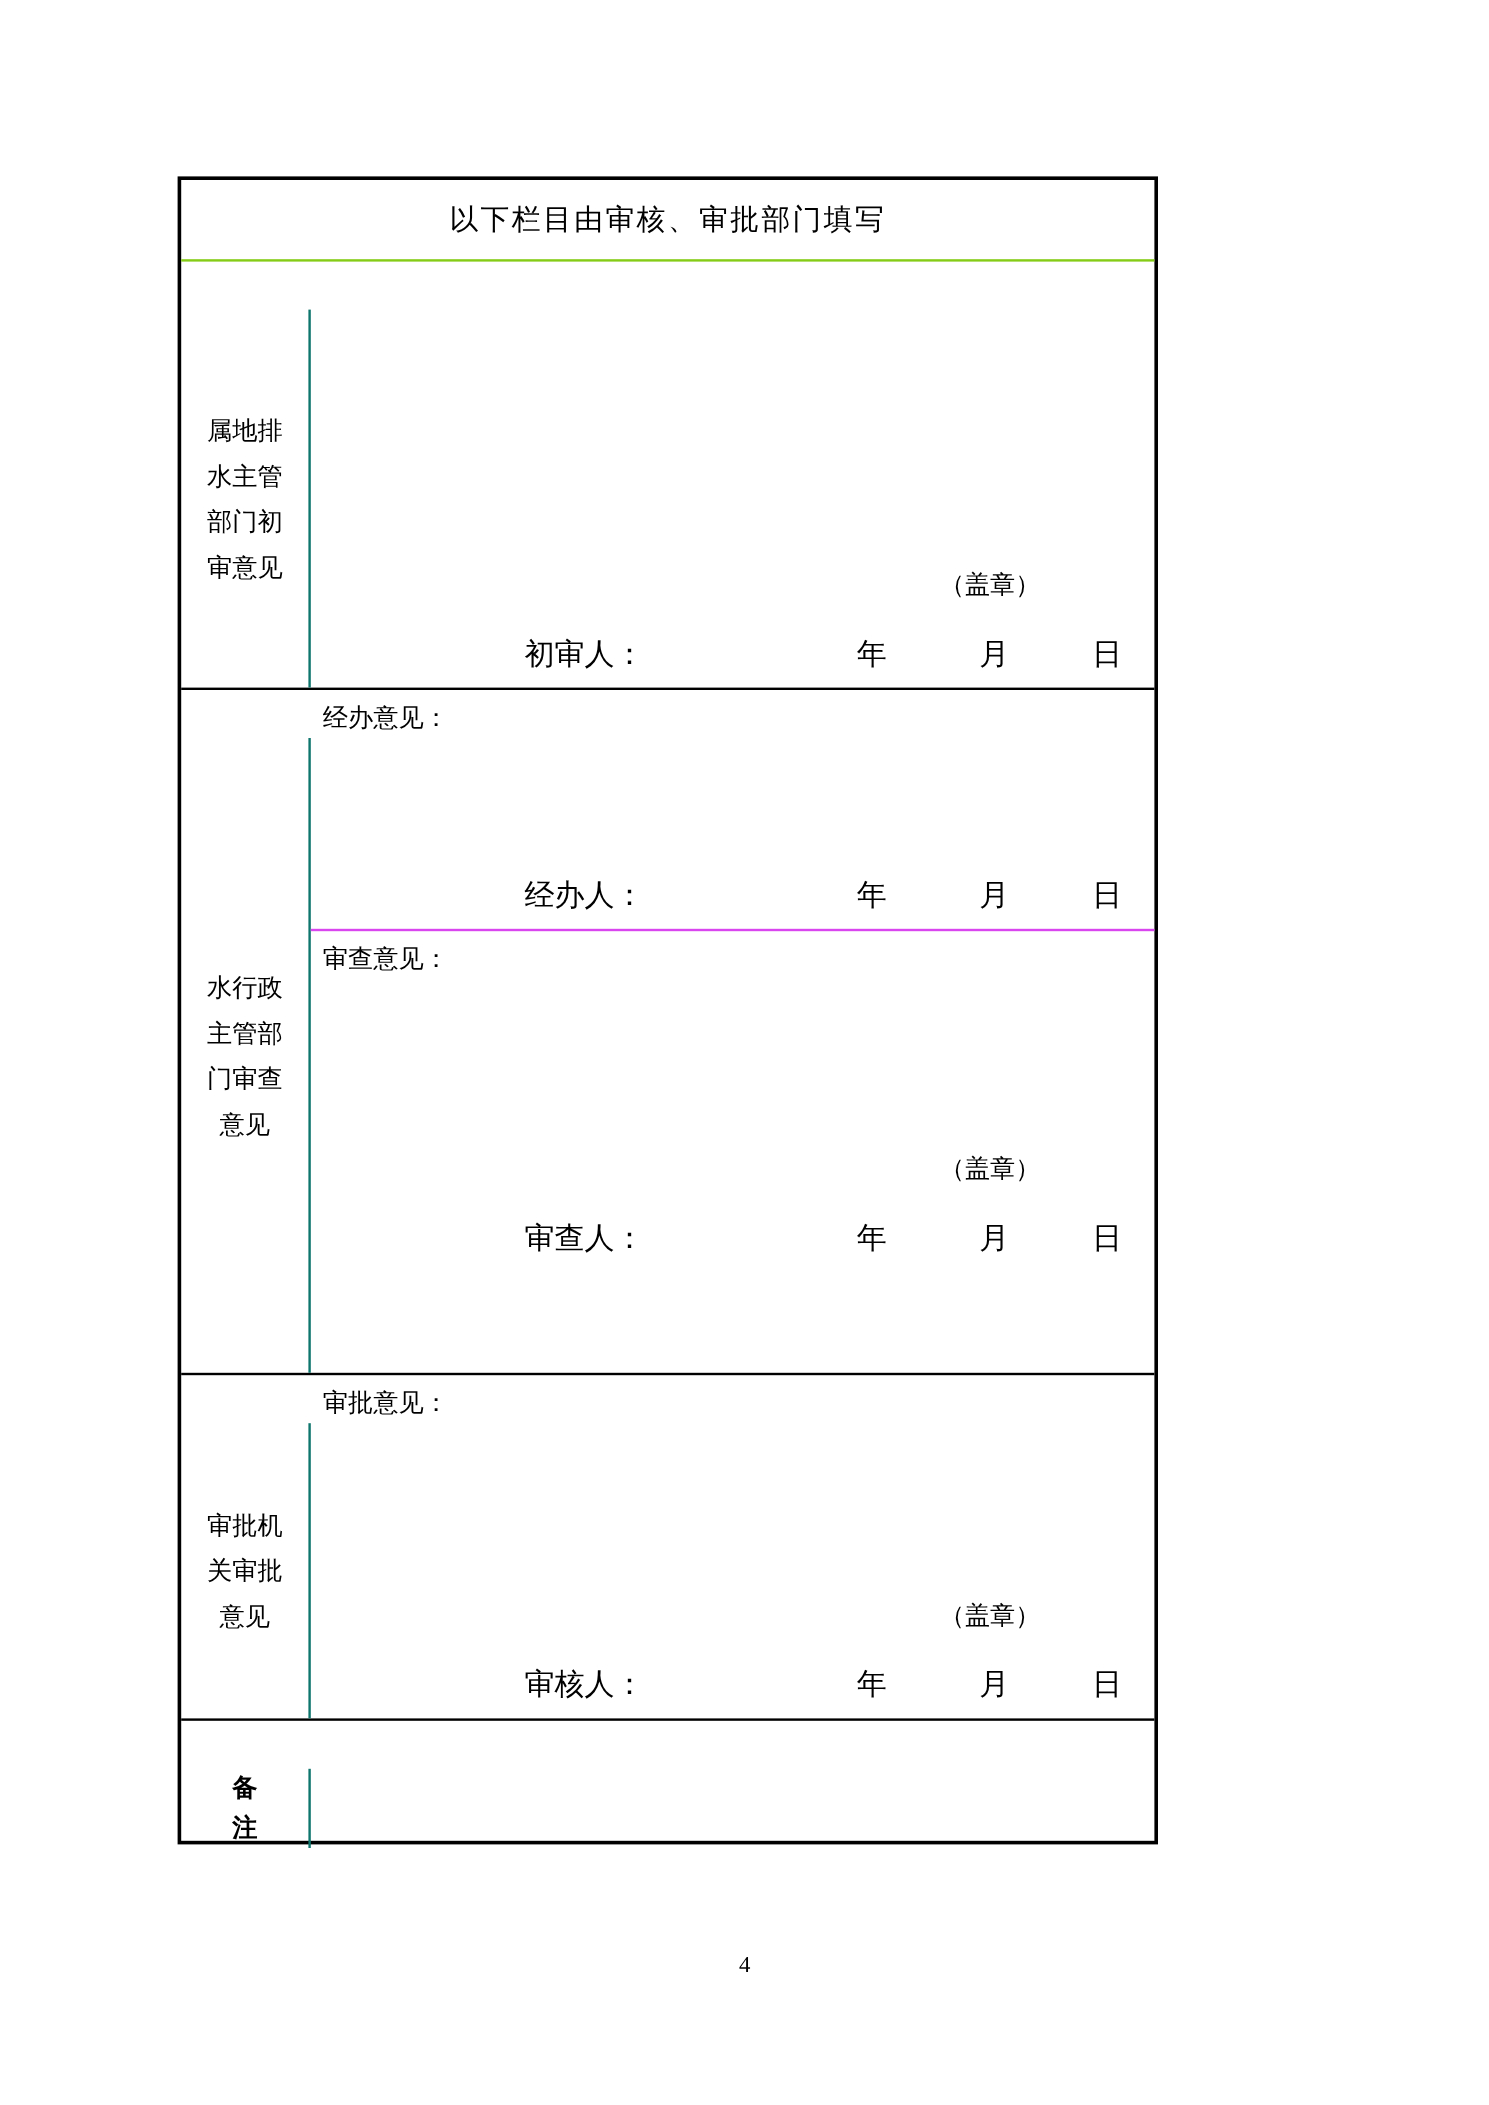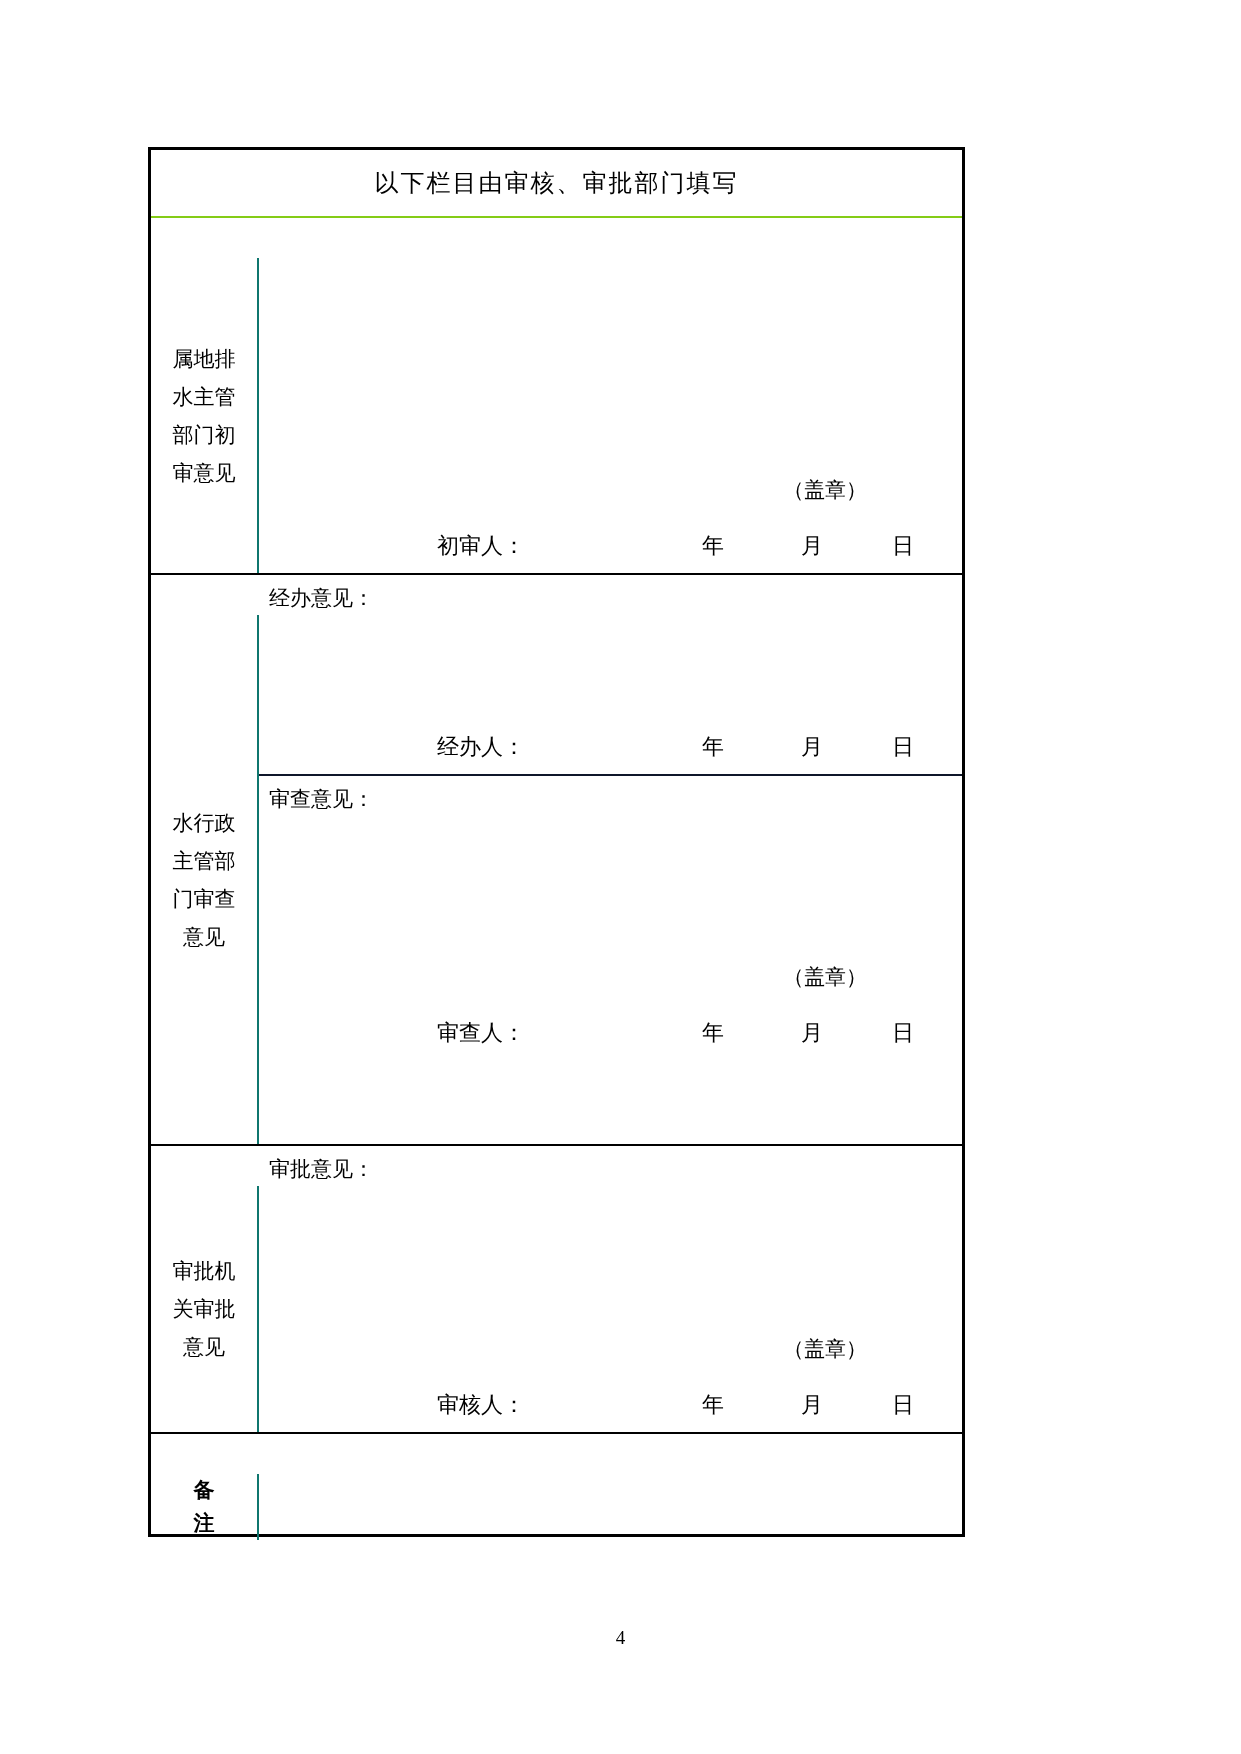--- a/index.html
+++ b/index.html
@@ -30,30 +30,30 @@
     border-right:2px solid #0f766e;
     display:flex; flex-direction:column;
     justify-content:center; align-items:center;
     font-size:21px; line-height:38px;
     text-align:center;
     margin-top:40px;
   }
   .label-cell.bold { font-weight:bold; line-height:33px; }
   .content-cell { flex:1; display:flex; flex-direction:column; }
   .section { flex:1; display:flex; flex-direction:column; }
-  .section + .section { border-top:2px solid #0f172a; }
+  .section + .section { border-top:2px solid #d946ef; }
   .sec-header { padding:9px 0 0 10px; font-size:21px; }
   .sec-spacer { flex:1; }
   .stamp-line {
     text-align:right; padding-right:95px;
     font-size:21px; margin-bottom:27px;
   }
   .sig-line {
     display:flex; align-items:baseline;
-    font-size:22px; margin-bottom:12px;
+    font-size:25px; margin-bottom:12px;
     padding-left:178px; white-space:nowrap;
   }
   .d-year  { margin-left:177px; }
   .d-month { margin-left:77px; }
   .d-day   { margin-left:69px; }
   .page-number {
     position:absolute; left:0; right:0; top:1627px;
     text-align:center; font-size:19px;
   }
   

